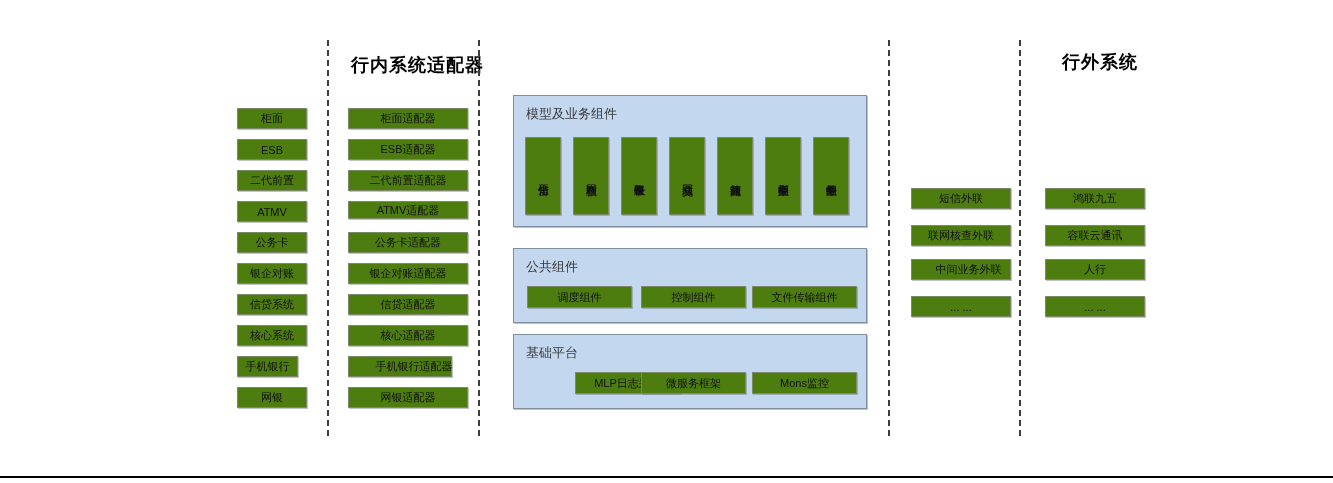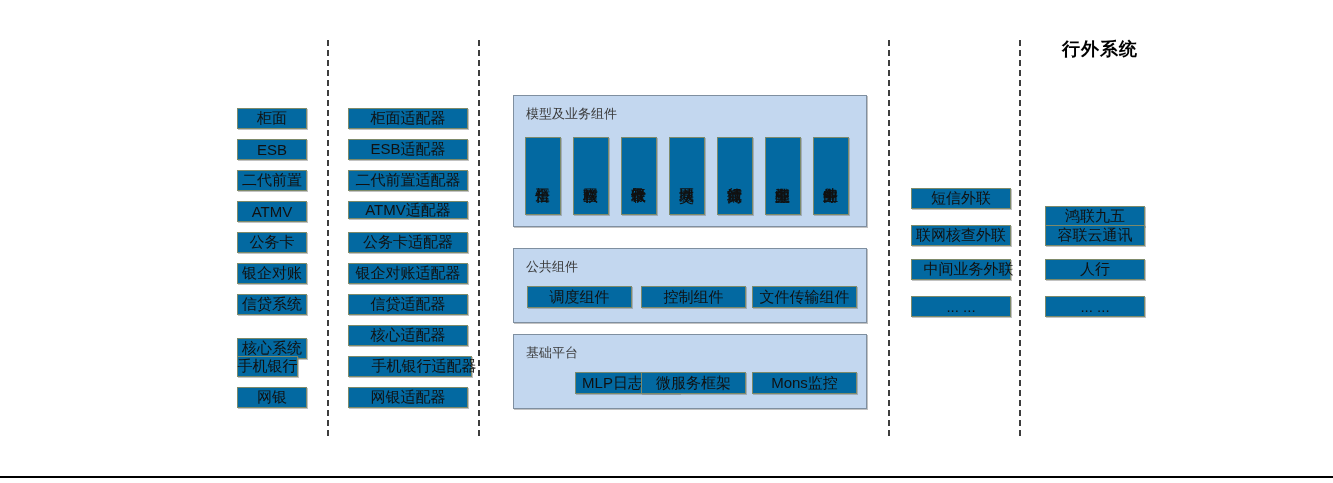--- a/index.html
+++ b/index.html
@@ -36,27 +36,27 @@
     position: absolute;
     top: 40px;
     width: 0;
     height: 396px;
     border-left: 2px dashed #3d3d3d;
   }
 
   
   .node {
     position: absolute;
-    background: #0369a1;
+    background: #4d7c0f;
     border: 1px solid #7d8a6a;
     box-sizing: border-box;
     display: flex;
     align-items: center;
     justify-content: center;
-    font-size: 15px;
+    font-size: 11px;
     color: #111111;
     text-align: center;
     white-space: nowrap;
     box-shadow: 1px 1px 0 rgba(120,120,120,0.45);
   }
   .node.vert {
     writing-mode: vertical-rl;
     text-orientation: upright;
     letter-spacing: 0px;
     line-height: 1;
@@ -87,50 +87,51 @@
     height: 0;
     border-top: 2px solid #000000;
   }
 </style>
 </head>
 <body>
 
 <div id="canvas">
 
 
+  <div class="col-title" style="left:335px; top:53px; width:165px;">行内系统适配器</div>
 
 
 
-  <div class="col-title" style="left:1020px; top:37px; width:160px;">行外系统</div>
+  <div class="col-title" style="left:1020px; top:50px; width:160px;">行外系统</div>
 
   <div class="divider" style="left:327px;"></div>
   <div class="divider" style="left:478px;"></div>
   <div class="divider" style="left:888px;"></div>
   <div class="divider" style="left:1019px;"></div>
 
   <div class="node" style="left:237px; top:108px; width:70px; height:21px;">柜面</div>
   <div class="node" style="left:237px; top:139px; width:70px; height:21px;">ESB</div>
   <div class="node" style="left:237px; top:170px; width:70px; height:21px;">二代前置</div>
   <div class="node" style="left:237px; top:201px; width:70px; height:21px;">ATMV</div>
   <div class="node" style="left:237px; top:232px; width:70px; height:21px;">公务卡</div>
   <div class="node" style="left:237px; top:263px; width:70px; height:21px;">银企对账</div>
   <div class="node" style="left:237px; top:294px; width:70px; height:21px;">信贷系统</div>
-  <div class="node" style="left:237px; top:338px; width:70px; height:21px;">核心系统</div>
+  <div class="node" style="left:237px; top:325px; width:70px; height:21px;">核心系统</div>
   <div class="node" style="left:237px; top:356px; width:61px; height:21px;">手机银行</div>
   <div class="node" style="left:237px; top:387px; width:70px; height:21px;">网银</div>
 
   <div class="node" style="left:348px; top:108px; width:120px; height:21px;">柜面适配器</div>
   <div class="node" style="left:348px; top:139px; width:120px; height:21px;">ESB适配器</div>
   <div class="node" style="left:348px; top:170px; width:120px; height:21px;">二代前置适配器</div>
   <div class="node" style="left:348px; top:201px; width:120px; height:18px;">ATMV适配器</div>
   <div class="node" style="left:348px; top:232px; width:120px; height:21px;">公务卡适配器</div>
   <div class="node" style="left:348px; top:263px; width:120px; height:21px;">银企对账适配器</div>
   <div class="node" style="left:348px; top:294px; width:120px; height:21px;">信贷适配器</div>
   <div class="node" style="left:348px; top:325px; width:120px; height:21px;">核心适配器</div>
-  <div class="node" style="left:348px; top:356px; width:124px; height:21px;padding-left:28px;">手机银行适配器</div>
+  <div class="node" style="left:348px; top:356px; width:104px; height:21px;padding-left:28px;">手机银行适配器</div>
   <div class="node" style="left:348px; top:387px; width:120px; height:21px;">网银适配器</div>
 
   <div class="panel" style="left:513px; top:95px; width:354px; height:132px;">
     <div class="panel-label">模型及业务组件</div>
   </div>
   <div class="node vert" style="left:525px; top:137px; width:36px; height:78px;">短信平台</div>
   <div class="node vert" style="left:573px; top:137px; width:36px; height:78px;">联网核查</div>
   <div class="node vert" style="left:621px; top:137px; width:36px; height:78px;">银联及银行卡</div>
   <div class="node vert" style="left:669px; top:137px; width:36px; height:78px;">同城票交</div>
   <div class="node vert" style="left:717px; top:137px; width:36px; height:78px;">城商行清算</div>
@@ -149,20 +150,20 @@
   </div>
   <div class="node" style="left:527px; top:372px; width:105px; height:22px;margin-left:48px;">MLP日志采集</div>
   <div class="node" style="left:641px; top:372px; width:105px; height:22px;">微服务框架</div>
   <div class="node" style="left:752px; top:372px; width:105px; height:22px;">Mons监控</div>
 
   <div class="node" style="left:911px; top:188px; width:100px; height:21px;">短信外联</div>
   <div class="node" style="left:911px; top:225px; width:100px; height:21px;">联网核查外联</div>
   <div class="node" style="left:911px; top:259px; width:100px; height:21px;padding-left:15px;">中间业务外联</div>
   <div class="node" style="left:911px; top:296px; width:100px; height:21px;">... ...</div>
 
-  <div class="node" style="left:1045px; top:188px; width:100px; height:21px;margin-top:18px;">鸿联九五</div>
+  <div class="node" style="left:1045px; top:188px; width:100px; height:21px;">鸿联九五</div>
   <div class="node" style="left:1045px; top:225px; width:100px; height:21px;">容联云通讯</div>
   <div class="node" style="left:1045px; top:259px; width:100px; height:21px;">人行</div>
   <div class="node" style="left:1045px; top:296px; width:100px; height:21px;">... ...</div>
 
   <div class="bottom-rule" style="top:476px;"></div>
 
 </div>
 
 </body></html>

